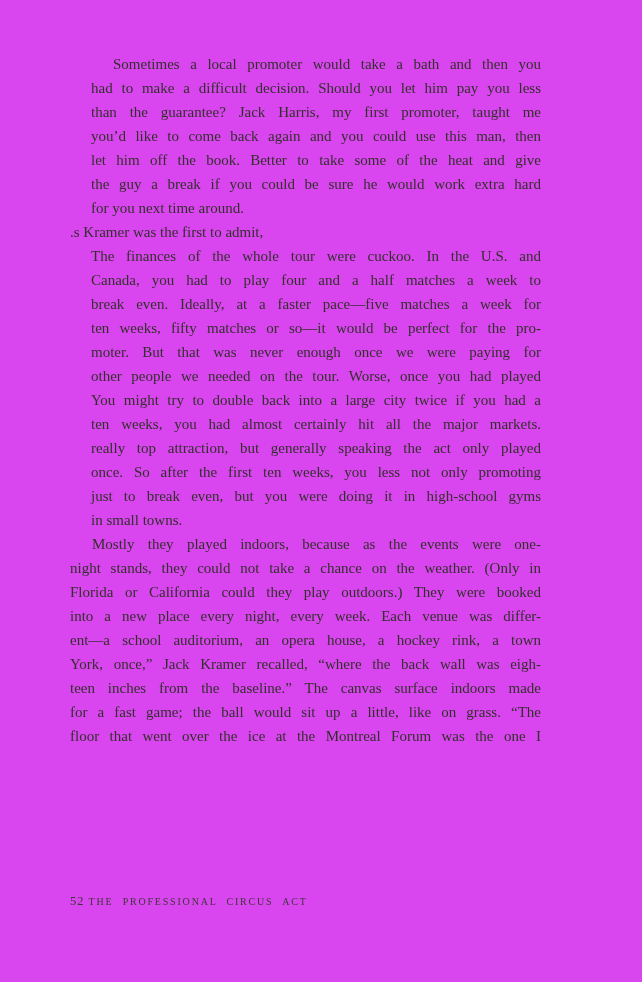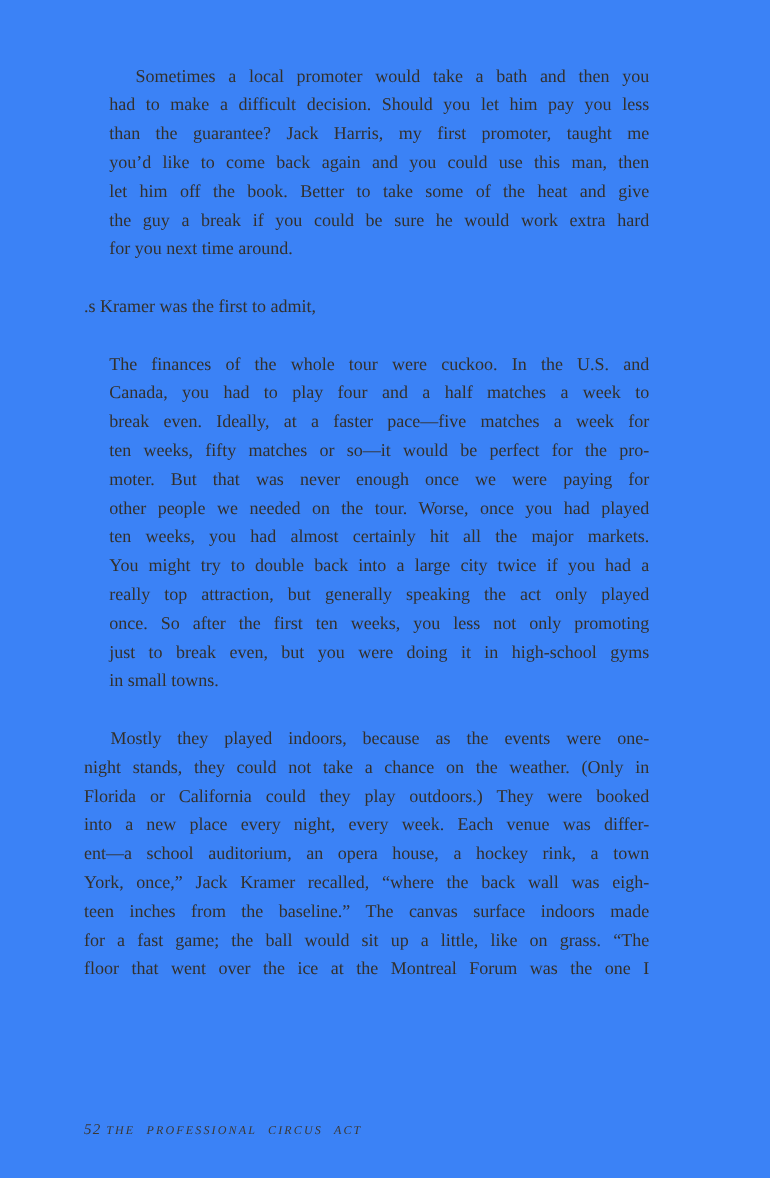--- a/index.html
+++ b/index.html
@@ -1,46 +1,45 @@
 <!DOCTYPE html>
 <html><head>
 <meta charset="utf-8">
 <style>
   html, body { margin: 0; padding: 0; background: #ffffff; }
   .page {
     position: relative;
     width: 642px;
     height: 982px;
-    background: #3b82f6;
+    background: #d946ef;
     overflow: hidden;
     font-family: "Liberation Serif", "DejaVu Serif", serif;
     color: #33302c;
   }
   .text-column {
     position: absolute;
     left: 70px;
     top: 52px;
     width: 471px;
     font-size: 15px;
     line-height: 24px;
   }
   .block { margin: 0; }
-  .block + .block { margin-top: 24px; }
+  .block + .block { }
   .block.quote { margin-left: 21px; }
   .line { text-align: justify; text-align-last: justify; white-space: normal; }
   .line.flush-last { text-align-last: left; }
   .line.indent { text-indent: 22px; }
   .footer {
     position: absolute;
     left: 70px;
-    top: 934px;
+    top: 894px;
     display: flex;
     align-items: baseline;
     color: #3b3834;
-    font-style: italic;
   }
   .page-number {
     font-size: 12.5px;
     letter-spacing: 1px;
   }
   .running-head {
     margin-left: 4px;
     font-size: 10px;
     letter-spacing: 1.8px;
     word-spacing: 5px;
@@ -63,22 +62,22 @@
       <div class="block fragment">
         <div class="line flush-last">.s Kramer was the first to admit,</div>
       </div>
       <div class="block quote">
         <div class="line">The finances of the whole tour were cuckoo. In the U.S. and</div>
         <div class="line">Canada, you had to play four and a half matches a week to</div>
         <div class="line">break even. Ideally, at a faster pace—five matches a week for</div>
         <div class="line">ten weeks, fifty matches or so—it would be perfect for the pro-</div>
         <div class="line">moter. But that was never enough once we were paying for</div>
         <div class="line">other people we needed on the tour. Worse, once you had played</div>
+        <div class="line">You might try to double back into a large city twice if you had a</div>
         <div class="line">ten weeks, you had almost certainly hit all the major markets.</div>
-        <div class="line">You might try to double back into a large city twice if you had a</div>
         <div class="line">really top attraction, but generally speaking the act only played</div>
         <div class="line">once. So after the first ten weeks, you less not only promoting</div>
         <div class="line">just to break even, but you were doing it in high-school gyms</div>
         <div class="line flush-last">in small towns.</div>
       </div>
       <div class="block body">
         <div class="line indent">Mostly they played indoors, because as the events were one-</div>
         <div class="line">night stands, they could not take a chance on the weather. (Only in</div>
         <div class="line">Florida or California could they play outdoors.) They were booked</div>
         <div class="line">into a new place every night, every week. Each venue was differ-</div>

